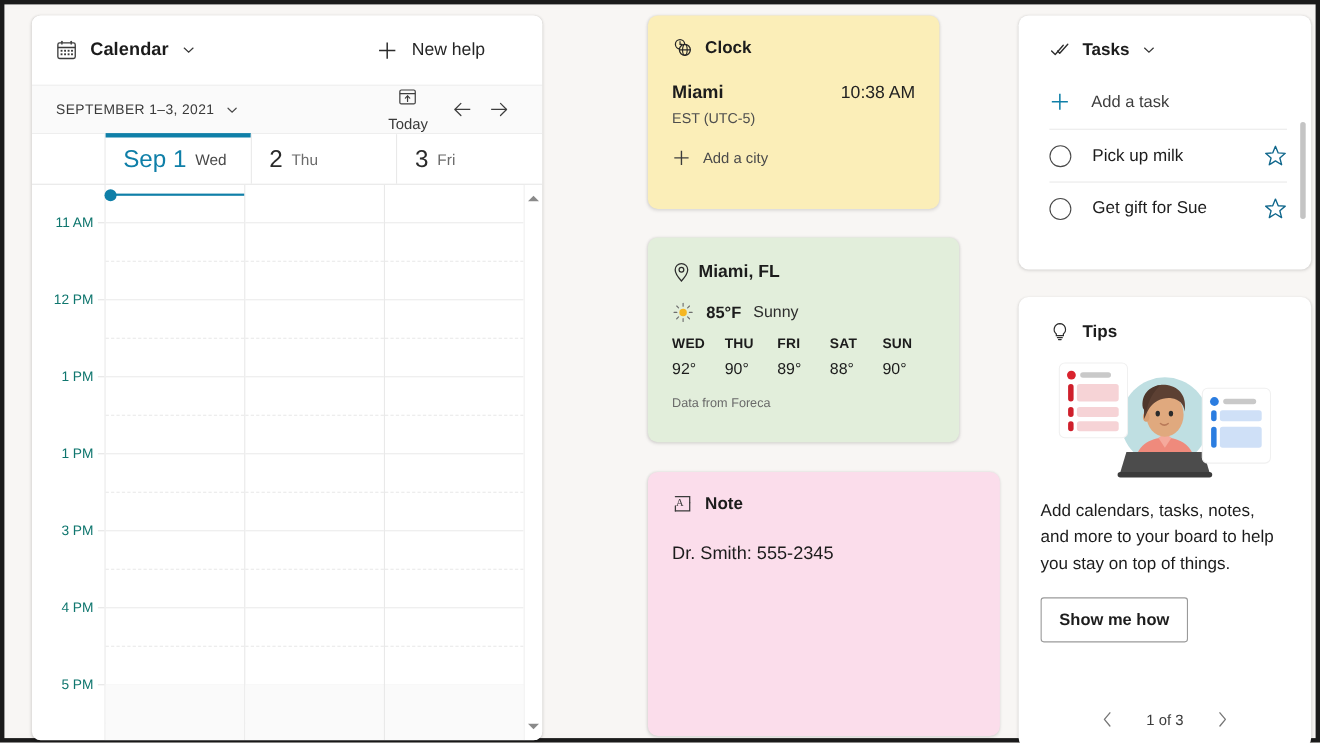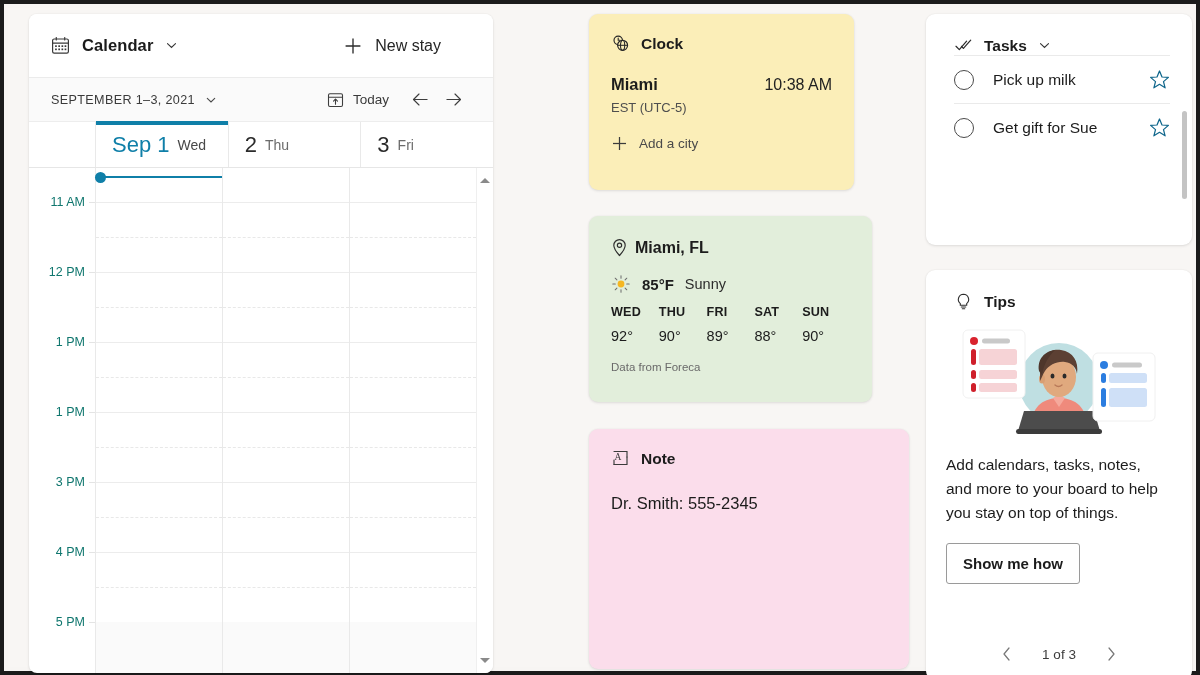--- a/index.html
+++ b/index.html
@@ -58,21 +58,21 @@
     display: flex; align-items: center;
     padding: 0 20px 0 22px;
     background: #fafafa;
     border-bottom: 1px solid #ededed;
   }
   .range-group { display: flex; align-items: center; gap: 10px; cursor: pointer; }
   .range-text {
     font-size: 12.6px; color: #3a3a3a; letter-spacing: .35px;
   }
   .cal-subbar .spacer { flex: 1; }
-  .today-group { display: flex; align-items: center; gap: 9px; cursor: pointer; }
+  .today-group { display: flex; align-items: center; gap: 9px; cursor: pointer; flex-direction: column; }
   .today-label { font-size: 13.5px; color: #3a3a3a; }
   .nav-arrows { display: flex; align-items: center; gap: 14px; margin-left: 22px; padding-right: 10px; }
   .nav-arrow { cursor: pointer; display:flex; }
 
   
   .day-header-row {
     display: flex; height: 46px; flex: 0 0 46px;
     border-bottom: 1px solid #e6e6e6;
     background: #fff;
   }
@@ -323,21 +323,21 @@
           </span>
         </div>
         <div class="spacer"></div>
         <div class="new-event">
           <span>
             <svg width="20" height="20" viewBox="0 0 20 20">
               <line x1="10" y1="2.6" x2="10" y2="17.4" stroke="#2b2b2b" stroke-width="1.35"></line>
               <line x1="2.6" y1="10" x2="17.4" y2="10" stroke="#2b2b2b" stroke-width="1.35"></line>
             </svg>
           </span>
-          <span class="new-event-label">New stay</span>
+          <span class="new-event-label">New help</span>
         </div>
       </div>
 
       <div class="cal-subbar">
         <div class="range-group">
           <span class="range-text">SEPTEMBER 1–3, 2021</span>
           <span>
             <svg width="12" height="12" viewBox="0 0 12 12">
                 <path d="M2.3 4.4 L6 8 L9.7 4.4" stroke="#4a4a4a" stroke-width="1.1" fill="none" stroke-linecap="round"></path>
               </svg>
@@ -584,20 +584,29 @@
             </svg>
           </span>
           <span class="w-head-label">Tasks</span>
           <span>
             <svg width="13" height="13" viewBox="0 0 13 13">
                 <path d="M2.5 4.7 L6.5 8.5 L10.5 4.7" stroke="#3a3a3a" stroke-width="1.15" fill="none" stroke-linecap="round"></path>
               </svg>
           </span>
         </div>
 
+        <div class="task-add">
+          <span>
+            <svg width="19" height="19" viewBox="0 0 19 19">
+              <line x1="9.5" y1="2.2" x2="9.5" y2="16.8" stroke="#0f7fa8" stroke-width="1.4"></line>
+              <line x1="2.2" y1="9.5" x2="16.8" y2="9.5" stroke="#0f7fa8" stroke-width="1.4"></line>
+            </svg>
+          </span>
+          <span class="task-add-label">Add a task</span>
+        </div>
 
         <div class="task-row">
           <span class="task-check"></span>
           <span class="task-label">Pick up milk</span>
           <span class="task-star">
             <svg width="21" height="21" viewBox="0 0 21 21" fill="none">
               <path d="M10.5 2 L13 8 L19.4 8.4 L14.5 12.6 L16.1 18.8 L10.5 15.3 L4.9 18.8 L6.5 12.6 L1.6 8.4 L8 8 Z" stroke="#10678c" stroke-width="1.25" stroke-linejoin="round"></path>
             </svg>
           </span>
         </div>

